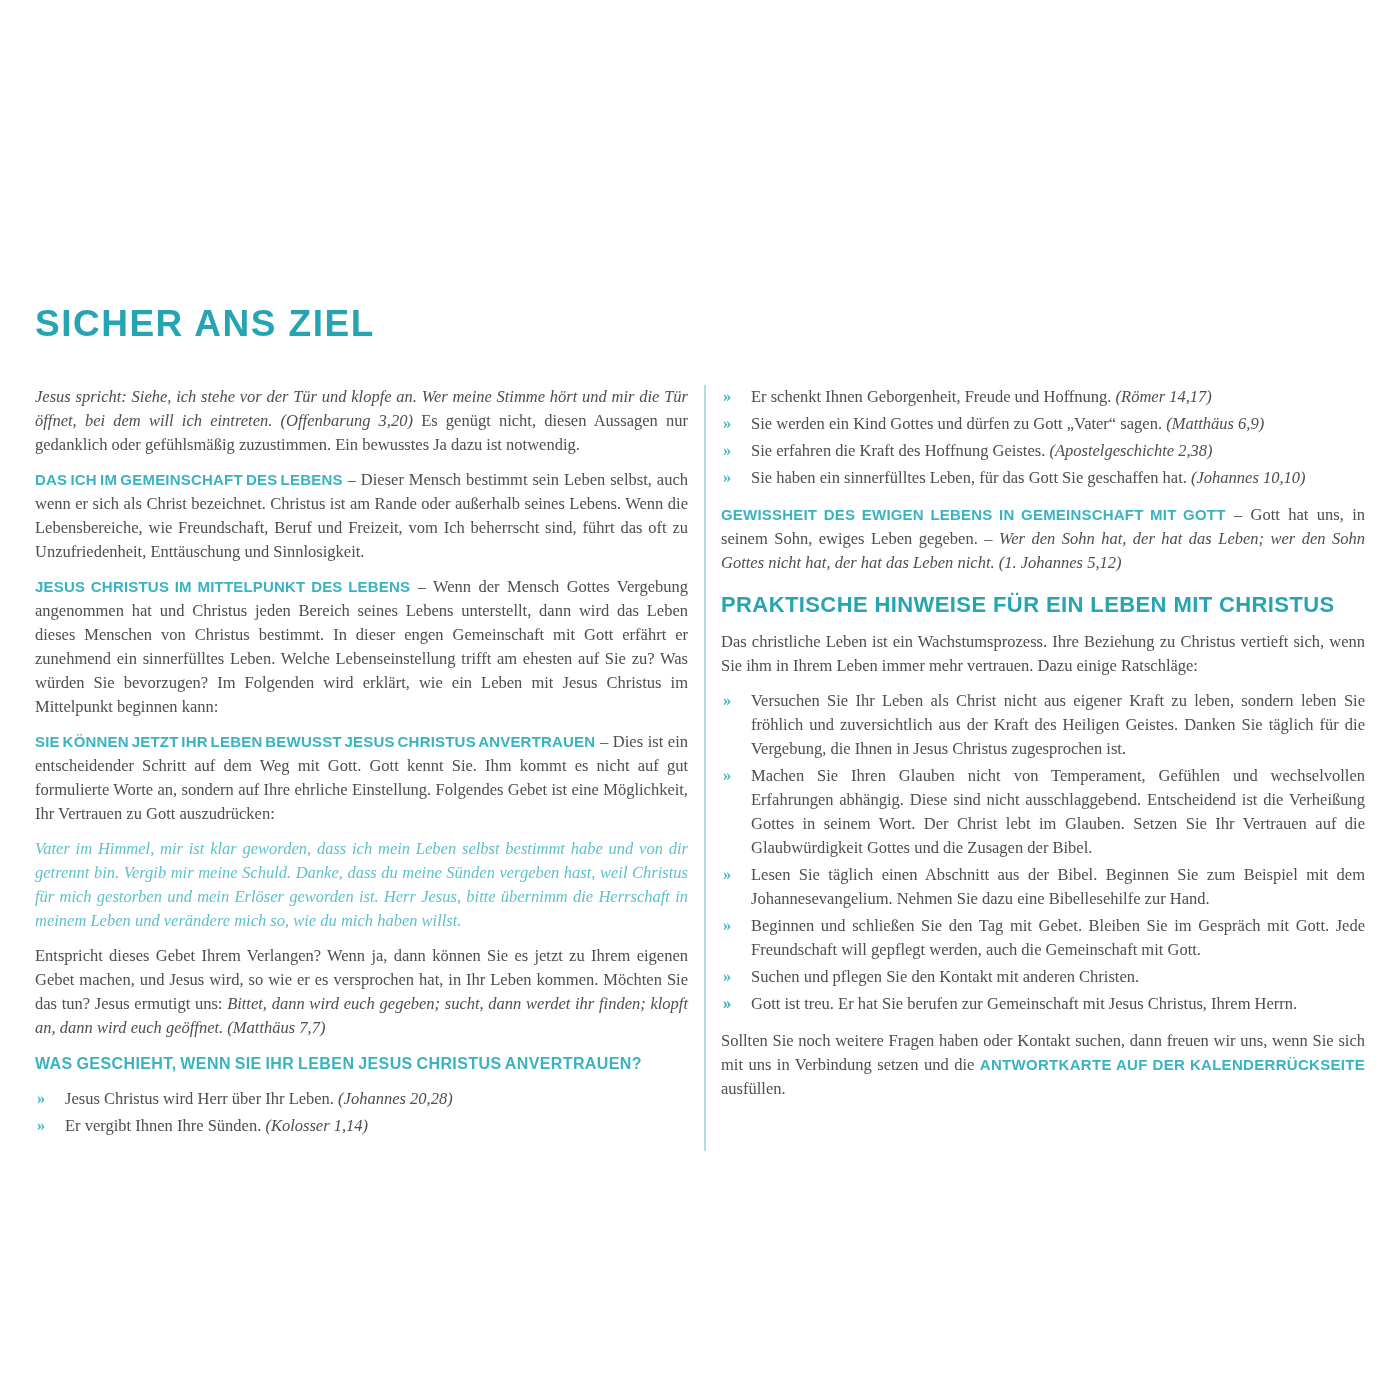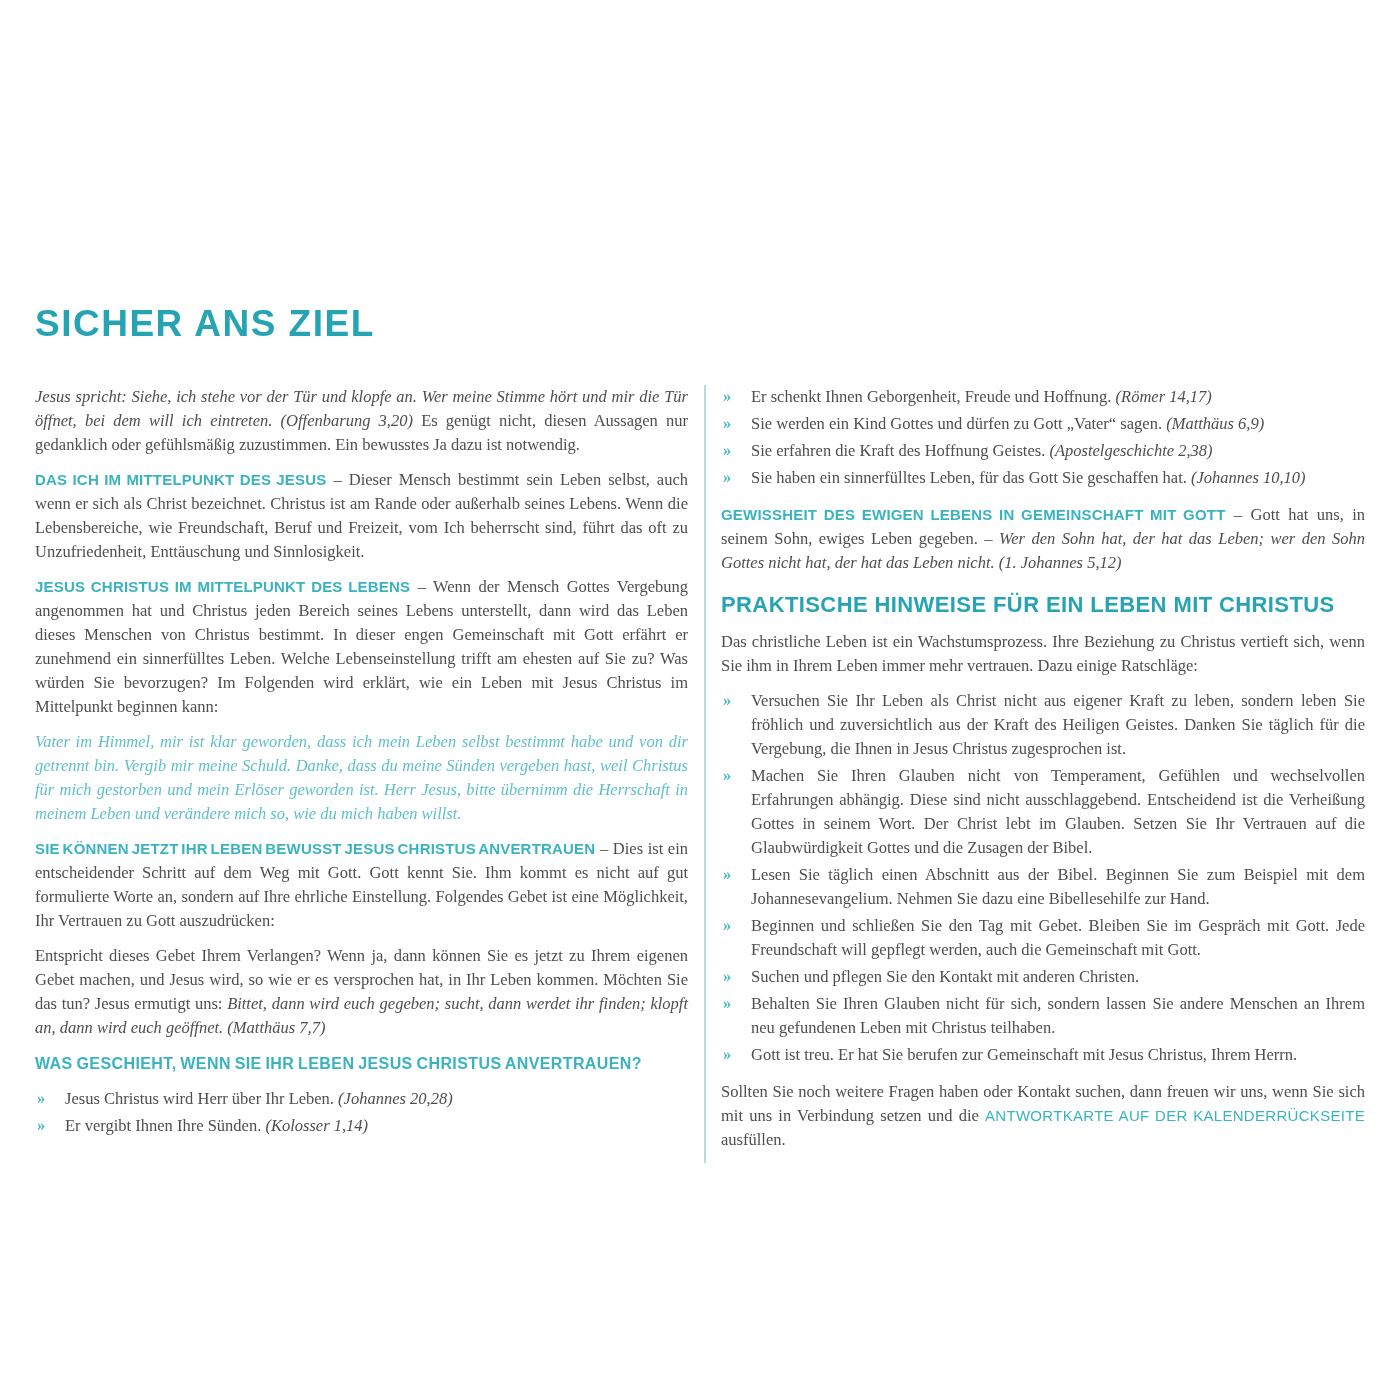--- a/index.html
+++ b/index.html
@@ -90,48 +90,48 @@
   ul.bullets .marker {
     position: absolute;
     left: 2px;
     top: 0;
     color: var(--bullet, #44b7c2);
     font-weight: 700;
     font-family: "Liberation Serif", serif;
   }
   .caps-link {
     font-family: "Liberation Sans", sans-serif;
-    font-weight: 400;
+    font-weight: 700;
     font-size: 15px;
     letter-spacing: 0.3px;
     word-spacing: -1px;
     color: var(--heading, #3ab3c0);
   }
 </style>
 </head>
 <body>
 
 <div class="page">
   <div class="content">
 
     <h1 class="doc-title">SICHER ANS ZIEL</h1>
 
     <div class="columns">
 
       <div class="col-left">
 
         <p class="body"><span class="italic">Jesus spricht: Siehe, ich stehe vor der Tür und klopfe an. Wer meine Stimme hört und mir die Tür öffnet, bei dem will ich eintreten. (Offenbarung 3,20)</span> <span>Es genügt nicht, diesen Aussagen nur gedanklich oder gefühlsmäßig zuzustimmen. Ein bewusstes Ja dazu ist notwendig.</span></p>
 
-        <p class="body"><span class="inline-head">DAS ICH IM MITTELPUNKT DES JESUS</span> <span>– Dieser Mensch bestimmt sein Leben selbst, auch wenn er sich als Christ bezeichnet. Christus ist am Rande oder außerhalb seines Lebens. Wenn die Lebensbereiche, wie Freundschaft, Beruf und Freizeit, vom Ich beherrscht sind, führt das oft zu Unzufriedenheit, Enttäuschung und Sinnlosigkeit.</span></p>
+        <p class="body"><span class="inline-head">DAS ICH IM GEMEINSCHAFT DES LEBENS</span> <span>– Dieser Mensch bestimmt sein Leben selbst, auch wenn er sich als Christ bezeichnet. Christus ist am Rande oder außerhalb seines Lebens. Wenn die Lebensbereiche, wie Freundschaft, Beruf und Freizeit, vom Ich beherrscht sind, führt das oft zu Unzufriedenheit, Enttäuschung und Sinnlosigkeit.</span></p>
 
         <p class="body"><span class="inline-head">JESUS CHRISTUS IM MITTELPUNKT DES LEBENS</span> <span>– Wenn der Mensch Gottes Vergebung angenommen hat und Christus jeden Bereich seines Lebens unterstellt, dann wird das Leben dieses Menschen von Christus bestimmt. In dieser engen Gemeinschaft mit Gott erfährt er zunehmend ein sinnerfülltes Leben. Welche Lebenseinstellung trifft am ehesten auf Sie zu? Was würden Sie bevorzugen? Im Folgenden wird erklärt, wie ein Leben mit Jesus Christus im Mittelpunkt beginnen kann:</span></p>
 
+        <p class="body"><span class="inline-head">SIE KÖNNEN JETZT IHR LEBEN BEWUSST JESUS CHRISTUS ANVERTRAUEN</span> <span>– Dies ist ein entscheidender Schritt auf dem Weg mit Gott. Gott kennt Sie. Ihm kommt es nicht auf gut formulierte Worte an, sondern auf Ihre ehrliche Einstellung. Folgendes Gebet ist eine Möglichkeit, Ihr Vertrauen zu Gott auszudrücken:</span></p>
+
         <p class="body prayer">Vater im Himmel, mir ist klar geworden, dass ich mein Leben selbst bestimmt habe und von dir getrennt bin. Vergib mir meine Schuld. Danke, dass du meine Sünden vergeben hast, weil Christus für mich gestorben und mein Erlöser geworden ist. Herr Jesus, bitte übernimm die Herrschaft in meinem Leben und verändere mich so, wie du mich haben willst.</p>
-
-        <p class="body"><span class="inline-head">SIE KÖNNEN JETZT IHR LEBEN BEWUSST JESUS CHRISTUS ANVERTRAUEN</span> <span>– Dies ist ein entscheidender Schritt auf dem Weg mit Gott. Gott kennt Sie. Ihm kommt es nicht auf gut formulierte Worte an, sondern auf Ihre ehrliche Einstellung. Folgendes Gebet ist eine Möglichkeit, Ihr Vertrauen zu Gott auszudrücken:</span></p>
 
         <p class="body"><span>Entspricht dieses Gebet Ihrem Verlangen? Wenn ja, dann können Sie es jetzt zu Ihrem eigenen Gebet machen, und Jesus wird, so wie er es versprochen hat, in Ihr Leben kommen. Möchten Sie das tun? Jesus ermutigt uns:</span> <span class="italic">Bittet, dann wird euch gegeben; sucht, dann werdet ihr finden; klopft an, dann wird euch geöffnet. (Matthäus 7,7)</span></p>
 
         <h2 class="q-heading">WAS GESCHIEHT, WENN SIE IHR LEBEN JESUS CHRISTUS ANVERTRAUEN?</h2>
 
         <ul class="bullets">
           <li><span class="marker">»</span><span>Jesus Christus wird Herr über Ihr Leben.</span> <span class="italic">(Johannes 20,28)</span></li>
           <li><span class="marker">»</span><span>Er vergibt Ihnen Ihre Sünden.</span> <span class="italic">(Kolosser 1,14)</span></li>
         </ul>
 
@@ -151,21 +151,21 @@
         <h2 class="sub-heading">PRAKTISCHE HINWEISE FÜR EIN LEBEN MIT CHRISTUS</h2>
 
         <p class="body">Das christliche Leben ist ein Wachstumsprozess. Ihre Beziehung zu Christus vertieft sich, wenn Sie ihm in Ihrem Leben immer mehr vertrauen. Dazu einige Ratschläge:</p>
 
         <ul class="bullets">
           <li><span class="marker">»</span><span>Versuchen Sie Ihr Leben als Christ nicht aus eigener Kraft zu leben, sondern leben Sie fröhlich und zuversichtlich aus der Kraft des Heiligen Geistes. Danken Sie täglich für die Vergebung, die Ihnen in Jesus Christus zugesprochen ist.</span></li>
           <li><span class="marker">»</span><span>Machen Sie Ihren Glauben nicht von Temperament, Gefühlen und wechselvollen Erfahrungen abhängig. Diese sind nicht ausschlaggebend. Entscheidend ist die Verheißung Gottes in seinem Wort. Der Christ lebt im Glauben. Setzen Sie Ihr Vertrauen auf die Glaubwürdigkeit Gottes und die Zusagen der Bibel.</span></li>
           <li><span class="marker">»</span><span>Lesen Sie täglich einen Abschnitt aus der Bibel. Beginnen Sie zum Beispiel mit dem Johannesevangelium. Nehmen Sie dazu eine Bibellesehilfe zur Hand.</span></li>
           <li><span class="marker">»</span><span>Beginnen und schließen Sie den Tag mit Gebet. Bleiben Sie im Gespräch mit Gott. Jede Freundschaft will gepflegt werden, auch die Gemeinschaft mit Gott.</span></li>
           <li><span class="marker">»</span><span>Suchen und pflegen Sie den Kontakt mit anderen Christen.</span></li>
-          <li><span class="marker">»</span><span>Behalten Sie Ihren Glauben nicht für sich, sondern lassen Sie andere Menschen an Ihrem neu gefundenen Leben mit Christus teilhaben.</span></li>
+          <li><span class="marker">»</span></li>
           <li><span class="marker">»</span><span>Gott ist treu. Er hat Sie berufen zur Gemeinschaft mit Jesus Christus, Ihrem Herrn.</span></li>
         </ul>
 
         <p class="body"><span>Sollten Sie noch weitere Fragen haben oder Kontakt suchen, dann freuen wir uns, wenn Sie sich mit uns in Verbindung setzen und die</span> <span class="caps-link">ANTWORTKARTE AUF DER KALENDERRÜCKSEITE</span> <span>ausfüllen.</span></p>
 
       </div>
     </div>
   </div>
 </div>
 

